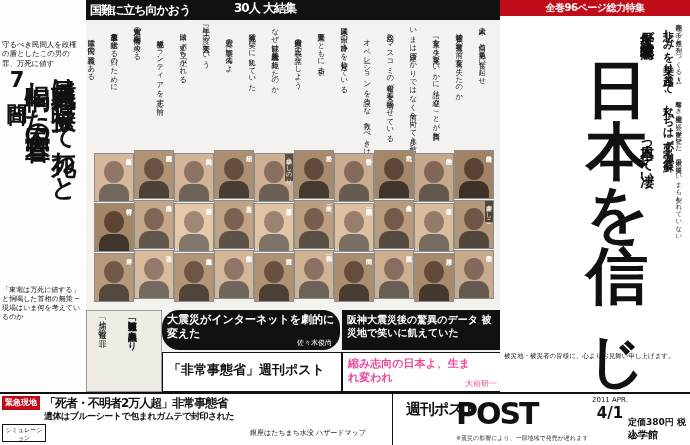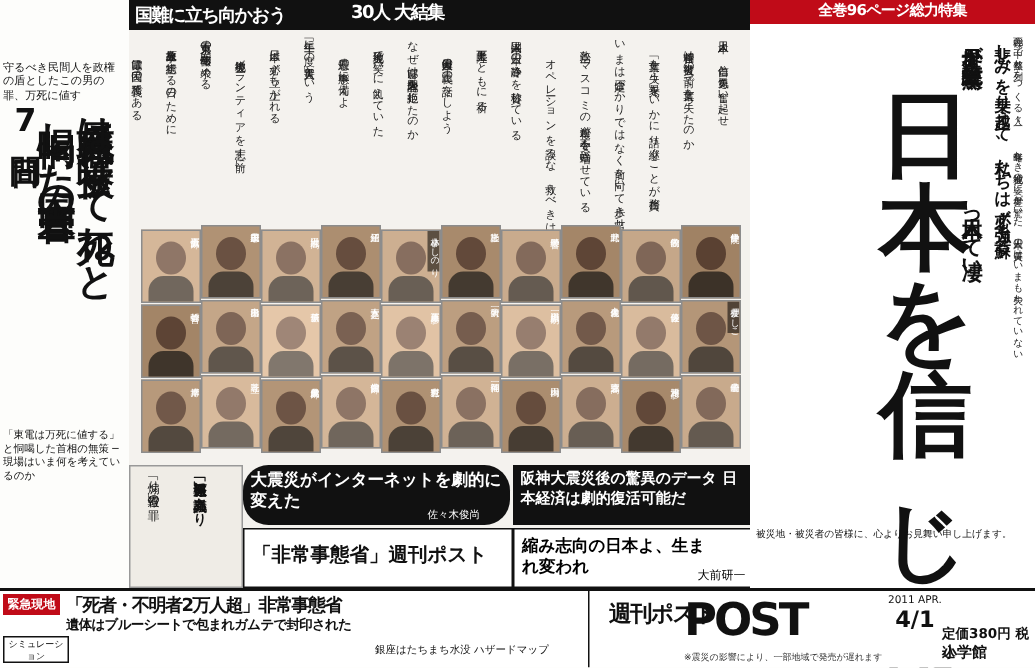--- a/index.html
+++ b/index.html
@@ -35,21 +35,21 @@
   .face{position:absolute;border:1px solid #8c8c8c;background:#b9aa9a;overflow:hidden;}
   .face .nm{position:absolute;right:0;top:0;font-size:6px;color:#fff;background:rgba(0,0,0,.55);padding:0 1px;}
   .face i{position:absolute;display:block;border-radius:50%;background:#6d5c4d;}
 
   
   .panel{position:absolute;background:#111;color:#fff;}
   .panel .t{position:absolute;font-weight:bold;}
   .p1{left:76px;top:310px;width:178px;height:40px;border-radius:17px;}
   .p2{left:256px;top:310px;width:158px;height:40px;}
   .p3{left:76px;top:352px;width:178px;height:38px;background:#fff;color:#111;border:1px solid #111;}
-  .p4{left:256px;top:352px;width:158px;height:38px;background:#fff;color:#000000;border:1px solid #111;}
+  .p4{left:256px;top:352px;width:158px;height:38px;background:#fff;color:#ec4899;border:1px solid #111;}
   .pbox-left{position:absolute;left:0;top:310px;width:74px;height:80px;background:#efece6;border:1px solid #999;}
 
   
   .right{position:absolute;left:500px;top:0;width:190px;height:392px;background:#fff;}
   .ribbon{position:absolute;left:0;top:0;width:190px;height:16px;background:#c00b18;color:#fff;font-size:10px;font-weight:bold;text-align:center;line-height:16px;letter-spacing:-0.5px;}
   .subhead{position:absolute;left:2px;top:18px;width:186px;height:150px;}
   .subhead .s{position:absolute;font-size:11px;font-weight:bold;color:#111;letter-spacing:-1px;}
   .bigtitle{position:absolute;left:28px;top:14px;width:120px;height:330px;}
   .bigtitle .g{position:absolute;font-weight:bold;color:#111;letter-spacing:-4px;}
   .g1{left:58px;top:34px;font-size:62px;}
@@ -277,25 +277,25 @@
         </div>
       </div>
 
     <div class="pbox-left">
       <div class="v" style="position:absolute;left:40px;top:4px;font-size:9px;font-weight:bold;">「原発報道」に異議あり</div>
       <div class="v" style="position:absolute;left:10px;top:4px;font-size:8px;">「煽り」報道の罪</div>
     </div>
 
     <div class="panel p1">
       <div class="t" style="left:5px;top:3px;font-size:11px;width:168px;line-height:1.3;">大震災がインターネットを劇的に変えた</div>
-      <div style="position:absolute;right:20px;bottom:2px;font-size:7px;">佐々木俊尚</div>
+      <div style="position:absolute;right:8px;bottom:2px;font-size:7px;">佐々木俊尚</div>
     </div>
 
     <div class="panel p2">
-      <div class="t" style="left:5px;top:3px;font-size:10px;width:150px;line-height:1.3;">阪神大震災後の驚異のデータ 日本経済は劇的復活可能だ</div>
+      <div class="t" style="left:5px;top:3px;font-size:10px;width:150px;line-height:1.3;">阪神大震災後の驚異のデータ 被災地で笑いに飢えていた</div>
     </div>
 
     <div class="panel p3">
       <div class="t" style="left:5px;top:8px;font-size:13px;">「非常事態省」週刊ポスト</div>
     </div>
 
     <div class="panel p4">
       <div class="t" style="left:5px;top:4px;font-size:11px;width:130px;line-height:1.3;">縮み志向の日本よ、生まれ変われ</div>
       <div style="position:absolute;right:4px;bottom:2px;font-size:8px;">大前研一</div>
     </div>

